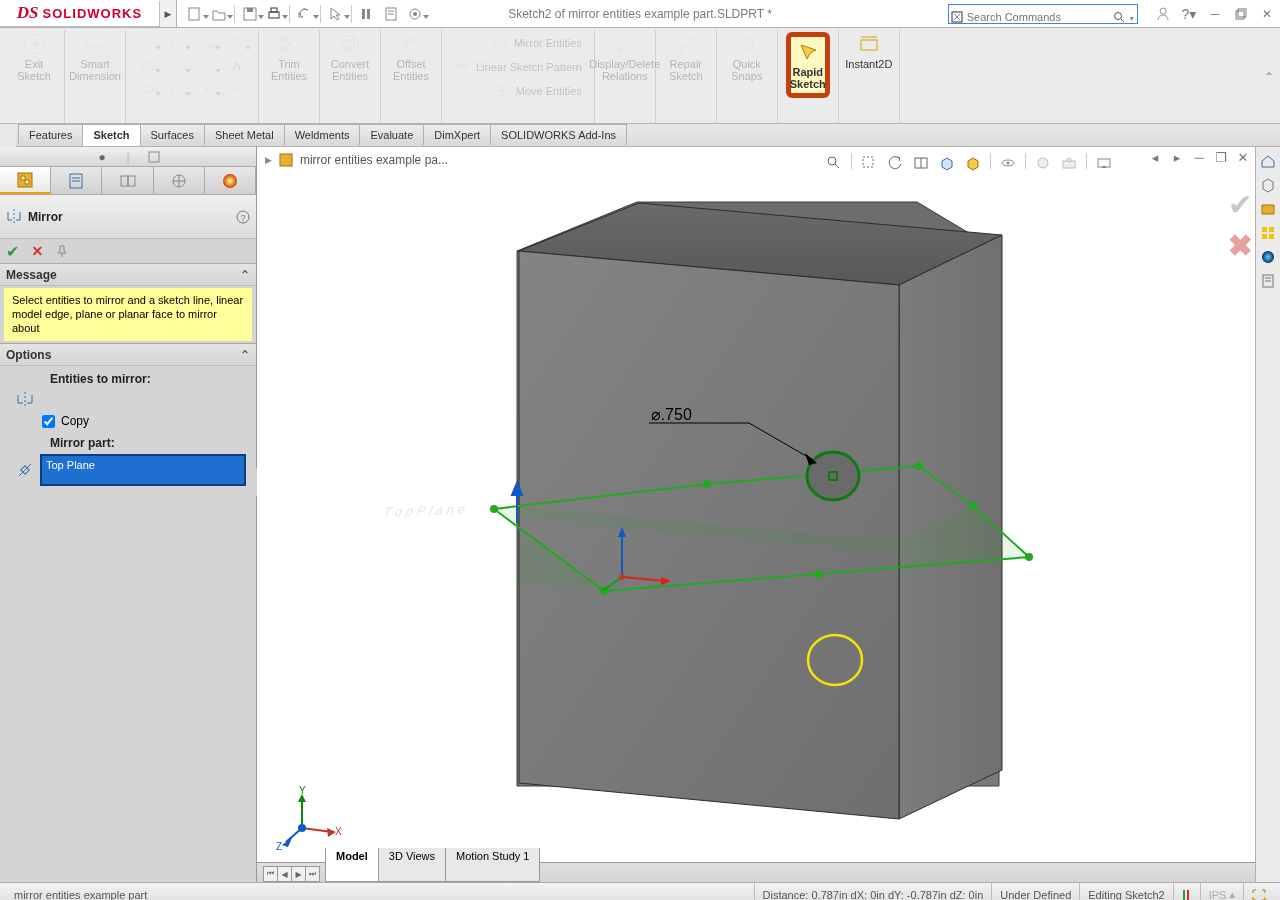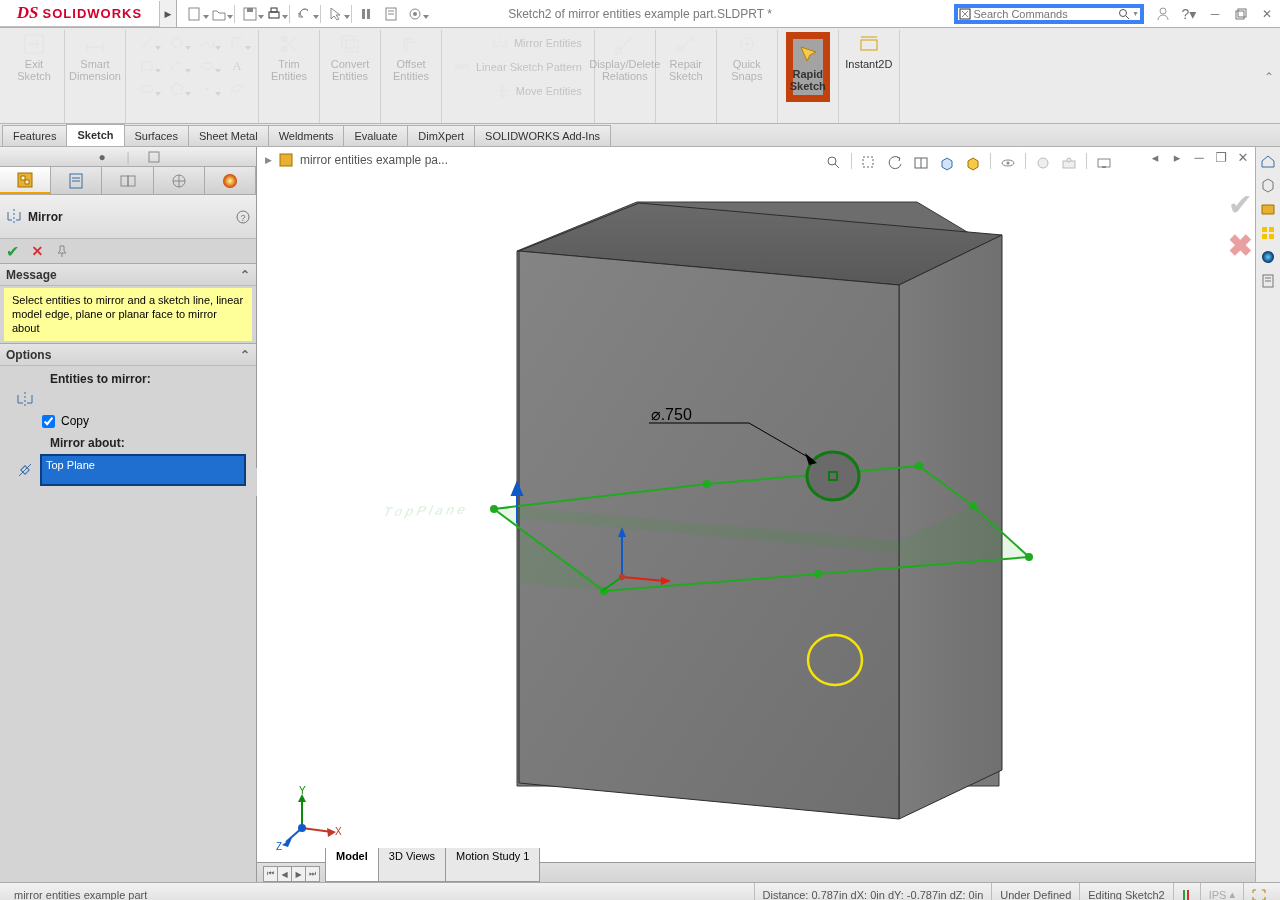--- a/index.html
+++ b/index.html
@@ -10,49 +10,49 @@
 .titlebar{height:28px;background:#fff;border-bottom:1px solid #b0b0b0;display:flex;align-items:center;position:relative;}
 .logo{width:160px;height:26px;border:1px solid #c0c0c0;border-top:none;border-left:none;display:flex;align-items:center;justify-content:center;gap:4px;background:#fff;}
 .logo-swoosh{color:#d3002e;font-style:italic;font-weight:bold;font-size:17px;font-family:Georgia,serif;}
 .logo-txt{color:#d3002e;font-weight:bold;letter-spacing:1px;font-size:13px;font-family:Arial;}
 .tb-expand{width:17px;height:27px;border-right:1px solid #b0b0b0;display:flex;align-items:center;justify-content:center;color:#555;font-size:9px;background:#f0f0f0;}
 .qat{display:flex;align-items:center;height:100%;gap:0;margin-left:6px;}
 .qat-btn{width:24px;height:22px;display:flex;align-items:center;justify-content:center;color:#777;position:relative;}
 .qat-sep{width:1px;height:18px;background:#ccc;margin:0 3px;}
 .qat-drop::after{content:"";width:0;height:0;border-left:3px solid transparent;border-right:3px solid transparent;border-top:4px solid #888;position:absolute;right:-2px;bottom:6px;}
 .doc-title{position:absolute;left:50%;transform:translateX(-50%);color:#7a7a7a;font-size:12px;}
-.search-cmd{margin-left:auto;height:20px;border:4px solid #3b82f6;background:#fff;display:flex;align-items:center;width:190px;margin-right:6px;}
+.search-cmd{margin-left:auto;height:20px;border:1px solid #3b82f6;background:#fff;display:flex;align-items:flex-end;width:190px;margin-right:12px;}
 .search-cmd .icon-l{width:18px;display:flex;align-items:center;justify-content:center;color:#333;}
 .search-cmd input{border:none;outline:none;flex:1;font-size:11px;color:#777;padding:0 2px;font-family:inherit;}
 .search-cmd .icon-r{width:18px;display:flex;align-items:center;justify-content:center;color:#555;}
 .search-cmd .drop{width:12px;display:flex;align-items:center;justify-content:center;color:#888;font-size:8px;}
 .title-right{display:flex;align-items:center;gap:0;height:100%;}
 .title-right .tr-btn{width:26px;height:100%;display:flex;align-items:center;justify-content:center;color:#777;}
 
 
 .ribbon{height:96px;background:#ebebeb;border-bottom:1px solid #b5b5b5;display:flex;align-items:stretch;padding:2px 4px 0 4px;}
 .rib-group{display:flex;flex-direction:column;align-items:center;justify-content:flex-start;padding:2px 8px;gap:2px;color:#888;border-right:1px solid #d0d0d0;}
 .rib-group.off *{opacity:0.55;}
 .rib-big{width:44px;display:flex;flex-direction:column;align-items:center;gap:2px;}
 .rib-big .ic{width:24px;height:24px;display:flex;align-items:center;justify-content:center;}
 .rib-big .lbl{font-size:11px;text-align:center;line-height:1.1;color:#333;}
 .rib-btn-sm{display:flex;align-items:center;gap:6px;height:22px;padding:0 4px;}
 .rib-btn-sm .ic{width:16px;height:16px;display:flex;align-items:center;justify-content:center;}
 .rib-btn-sm .lbl{font-size:11px;color:#666;}
 .rib-tools-grid{display:grid;grid-template-columns:repeat(4,26px);grid-template-rows:repeat(3,22px);gap:1px 4px;}
 .rib-tools-grid .c{display:flex;align-items:center;justify-content:center;color:#999;position:relative;}
 .rib-tools-grid .c.d::after{content:"";width:0;height:0;border-left:3px solid transparent;border-right:3px solid transparent;border-top:4px solid #a0a0a0;position:absolute;right:-1px;bottom:4px;}
-.rib-sel{border:7px solid #c2410c;background:#a3a3a3;border-radius:0;}
+.rib-sel{border:5px solid #c2410c;background:#fef9c3;border-radius:6px;}
 .rib-group.rapid .rib-big .lbl{color:#333;font-weight:bold;}
 .rib-group.rapid .ic,.rib-group.inst .ic{opacity:1;}
 .ribbon-fill{flex:1;}
 .rib-collapse{width:14px;display:flex;align-items:center;justify-content:center;color:#888;}
 
 
-.cmdtabs{height:23px;display:flex;align-items:center;background:linear-gradient(to bottom,#e8e8e8,#dcdcdc);border-bottom:1px solid #b0b0b0;padding-left:2px;gap:0;}
+.cmdtabs{height:23px;display:flex;align-items:flex-start;background:linear-gradient(to bottom,#e8e8e8,#dcdcdc);border-bottom:1px solid #b0b0b0;padding-left:2px;gap:0;margin-left:16px;}
 .cmdtab{padding:4px 10px;font-size:11px;color:#333;border:1px solid #b0b0b0;border-bottom:none;background:linear-gradient(to bottom,#eee,#d8d8d8);margin-right:-1px;height:21px;}
 .cmdtab.active{background:#fff;font-weight:bold;height:22px;z-index:1;position:relative;}
 
 
 .main{display:flex;height:calc(900px - 28px - 96px - 23px - 18px);position:relative;}
 
 
 .leftpanel{width:257px;background:#d4d4d4;border-right:1px solid #9a9a9a;display:flex;flex-direction:column;position:relative;}
 
 .phead-icons{height:20px;background:linear-gradient(to bottom,#f0f0f0,#d8d8d8);border-bottom:1px solid #aaa;display:flex;align-items:center;justify-content:center;gap:6px;}
@@ -541,21 +541,21 @@
                 <line x1="9" y1="2" x2="9" y2="16" stroke="#3a6ea5" stroke-dasharray="2"></line>
                 <path d="M2 5v8h5" fill="none" stroke="#3a6ea5"></path>
                 <path d="M16 5v8h-5" fill="none" stroke="#3a6ea5"></path>
               </svg>
             </span>
         </div>
         <label class="pm-chk">
             <input type="checkbox" checked="" style="">
             <span>Copy</span>
           </label>
-        <div class="pm-lbl">Mirror about:</div>
+        <div class="pm-lbl">Mirror part:</div>
         <div class="pm-field">
           <span class="pm-ficon">
               <svg width="18" height="18">
                 <line x1="3" y1="15" x2="15" y2="3" stroke="#3a6ea5"></line>
                 <rect x="6" y="6" width="6" height="6" fill="none" stroke="#3a6ea5" transform="rotate(45 9 9)"></rect>
               </svg>
             </span>
           <div class="pm-list sel">Top Plane</div>
         </div>
       </div>

